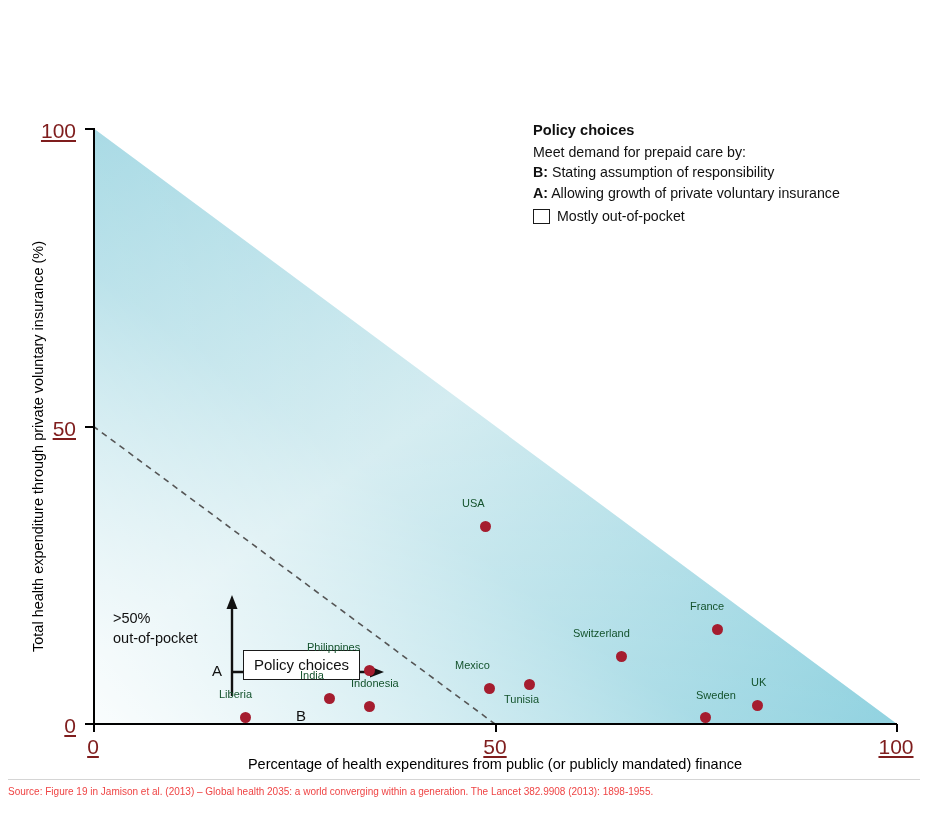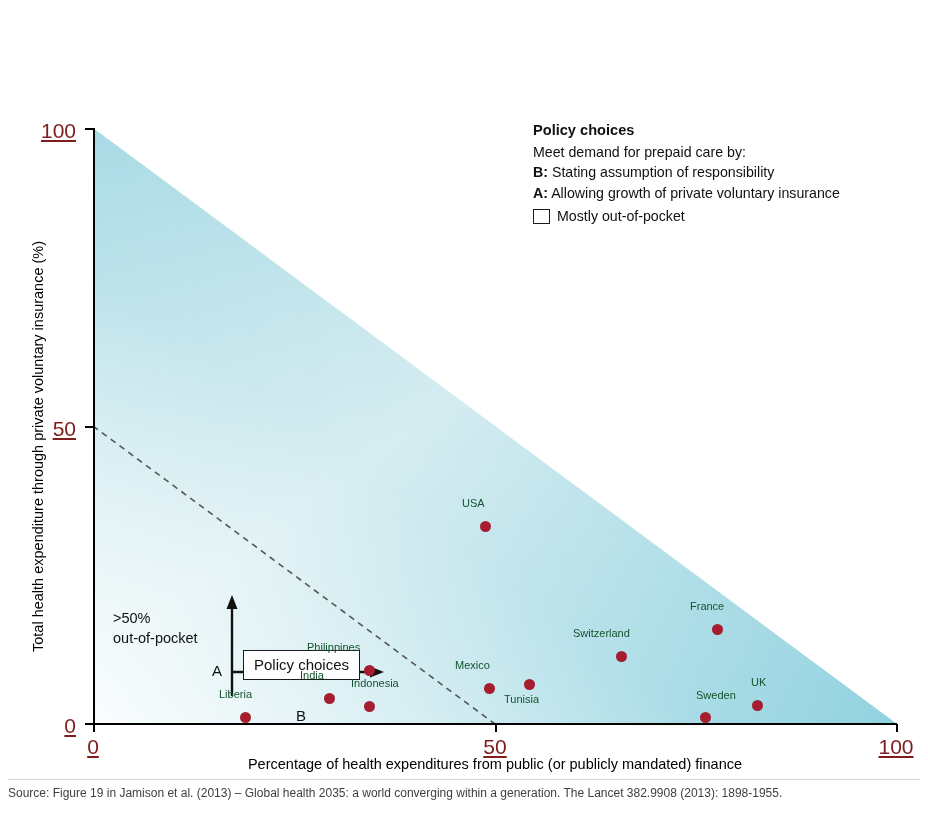--- a/index.html
+++ b/index.html
@@ -162,23 +162,23 @@
     border-radius: 50%;
     background: #a51d2f;
   }
 
   
   .source {
     position: absolute;
     left: 8px;
     top: 785px;
     width: 912px;
-    font-size: 12px;
+    font-size: 10px;
     line-height: 1.4;
-    color: #404040;
+    color: #ef4444;
   }
   .sep {
     position: absolute;
     left: 8px;
     top: 779px;
     width: 912px;
     height: 1px;
     background: #d5d5d5;
   }
   svg { display: block; }

